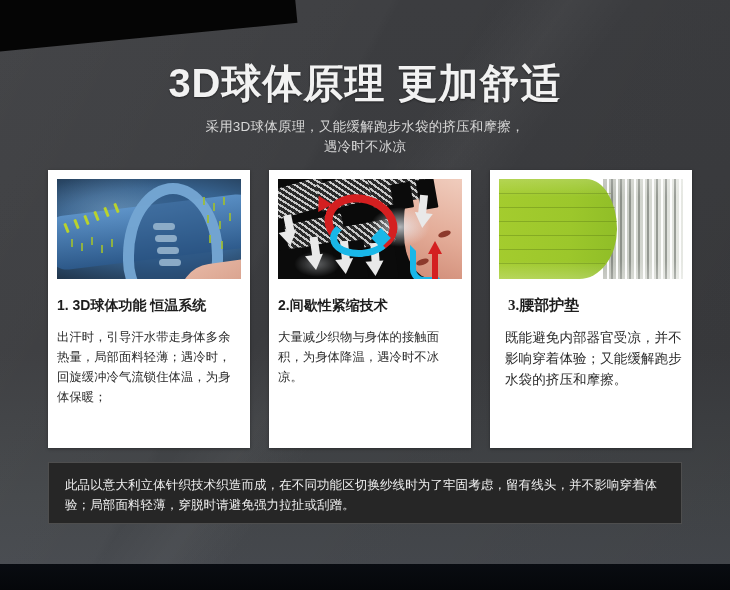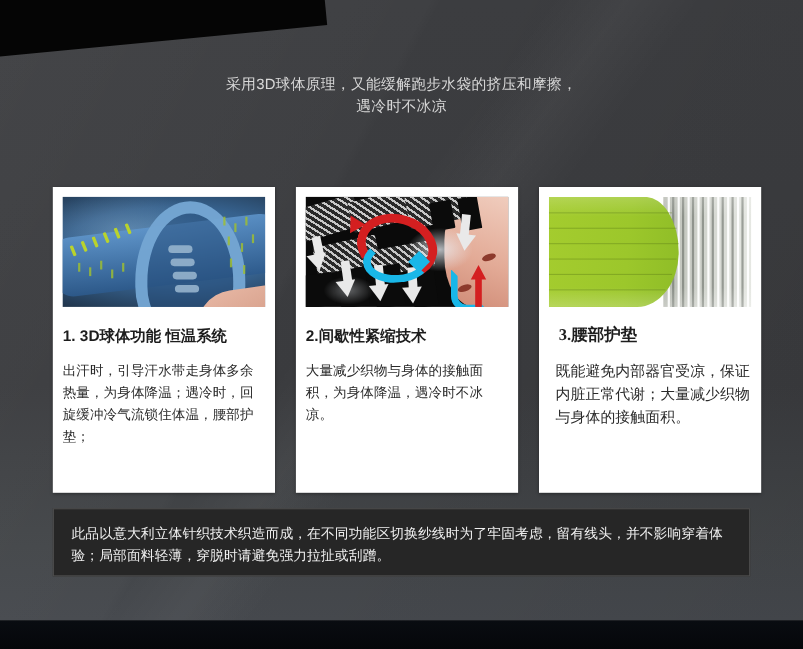--- a/index.html
+++ b/index.html
@@ -357,20 +357,21 @@
 <body>
 
 <div id="poster">
 
   <div class="bg-base"></div>
   <div class="bg-corner-dark"></div>
   <div class="bg-sheen"></div>
   <div class="bg-bottom-black"></div>
 
   <div class="header">
+    <div class="title">3D球体原理 更加舒适</div>
     <div class="subtitle">
       <div>采用3D球体原理，又能缓解跑步水袋的挤压和摩擦，</div>
       <div>遇冷时不冰凉</div>
     </div>
   </div>
 
   <div class="cards">
 
     <div class="card">
       <div class="card-photo ph1">
@@ -396,21 +397,21 @@
         <div class="mesh" style="left:156px;top:24px;"></div>
         <div class="mesh" style="left:166px;top:18px;"></div>
         <div class="mesh" style="left:150px;top:36px;"></div>
         <div class="mesh" style="left:162px;top:42px;"></div>
         <div class="mesh" style="left:172px;top:34px;"></div>
         <div class="mesh" style="left:152px;top:56px;"></div>
         <div class="mesh" style="left:164px;top:62px;"></div>
         <div class="skin"></div>
       </div>
       <div class="card-heading bold">1. 3D球体功能 恒温系统</div>
-      <div class="card-body">出汗时，引导汗水带走身体多余热量，为身体降温；遇冷时，回旋缓冲冷气流锁住体温，腰部护垫；</div>
+      <div class="card-body">出汗时，引导汗水带走身体多余热量，局部面料轻薄；遇冷时，回旋缓冲冷气流锁住体温，为身体保暖；</div>
     </div>
 
     <div class="card">
       <div class="card-photo ph2">
         <div class="skin2"></div>
         <div class="wedge" style="left:-6px;top:4px;width:54px;height:30px;transform:rotate(-16deg);"></div>
         <div class="wedge" style="left:40px;top:-2px;width:60px;height:28px;transform:rotate(-14deg);"></div>
         <div class="wedge" style="left:92px;top:-6px;width:56px;height:30px;transform:rotate(-12deg);"></div>
         <div class="wedge" style="left:8px;top:40px;width:58px;height:26px;transform:rotate(-12deg);"></div>
         <div class="wedge" style="left:60px;top:44px;width:56px;height:24px;transform:rotate(-10deg);"></div>
@@ -471,21 +472,21 @@
           <div class="seam" style="top:14px;width:112px;"></div>
           <div class="seam" style="top:28px;width:116px;"></div>
           <div class="seam" style="top:42px;width:118px;"></div>
           <div class="seam" style="top:56px;width:116px;"></div>
           <div class="seam" style="top:70px;width:112px;"></div>
           <div class="seam" style="top:84px;width:106px;"></div>
         </div>
         <div class="edgefade"></div>
       </div>
       <div class="card-heading serif indent">3.腰部护垫</div>
-      <div class="card-body serif">既能避免内部器官受凉，保证内脏正常代谢；大量减少织物与身体的接触面积。</div>
+      <div class="card-body serif">既能避免内部器官受凉，并不影响穿着体验；又能缓解跑步水袋的挤压和摩擦。</div>
     </div>
 
   </div>
 
   <div class="footnote">
     <div class="footnote-text">此品以意大利立体针织技术织造而成，在不同功能区切换纱线时为了牢固考虑，留有线头，并不影响穿着体验；局部面料轻薄，穿脱时请避免强力拉扯或刮蹭。</div>
   </div>
 
 </div>
 

